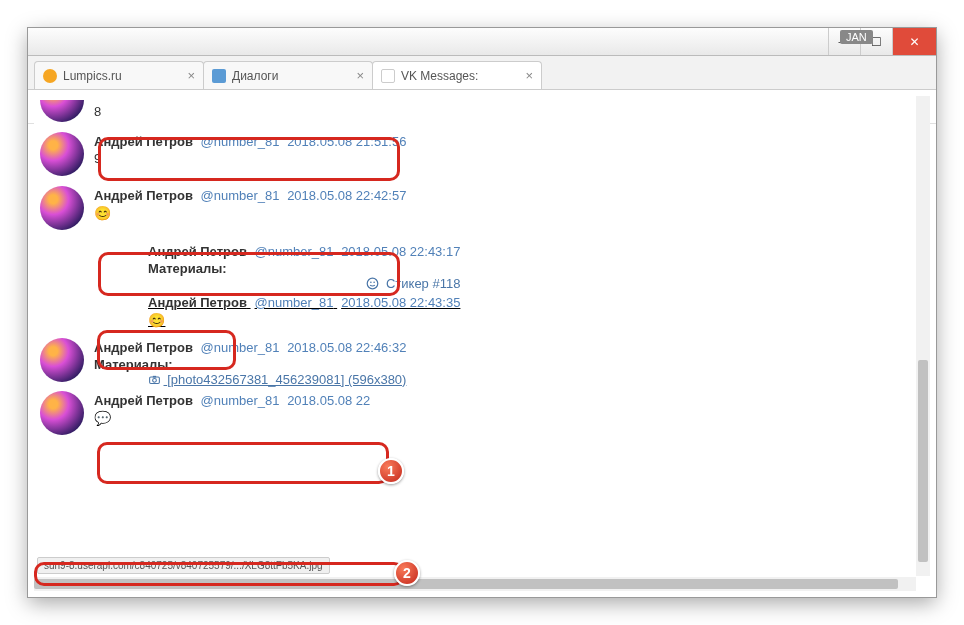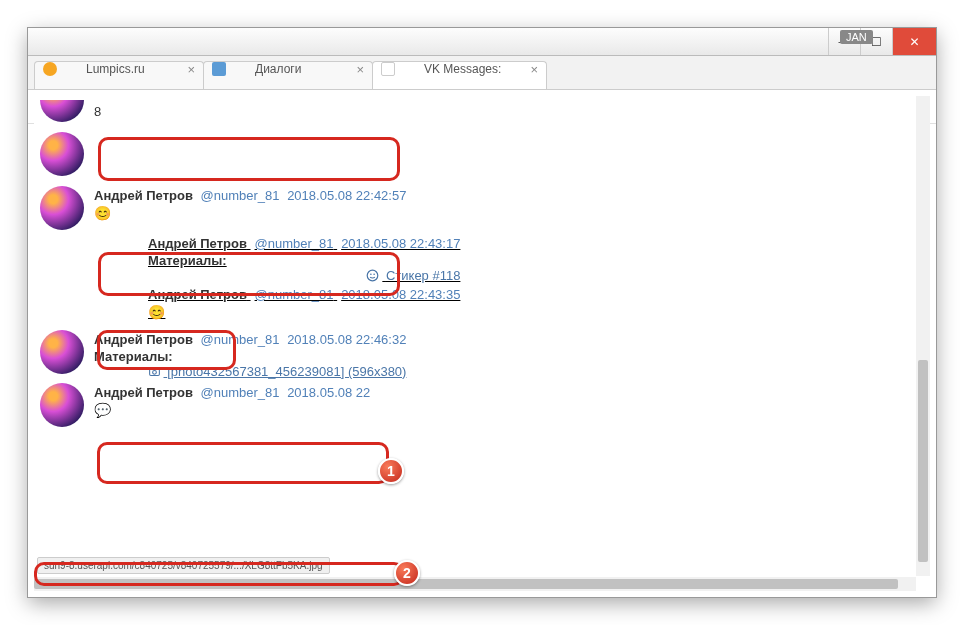--- a/index.html
+++ b/index.html
@@ -7,21 +7,21 @@
 
 
 .titlebar { height: 28px; background: linear-gradient(#fdfdfd, #e9e9e9); border-bottom: 1px solid #bbb; display: flex; justify-content: flex-end; align-items: stretch; position: relative; }
 .titlebar .jan { position: absolute; left: 812px; top: 2px; font-size: 11px; background: #888; color: #fff; padding: 1px 6px; border-radius: 2px; }
 .winbtn { width: 32px; display: flex; align-items: center; justify-content: center; border-left: 1px solid #ccc; color: #444; cursor: pointer; }
 .winbtn.close { background: #e04b3a; color: #fff; width: 44px; }
 .winbtn span { font-family: sans-serif; font-size: 12px; }
 
 
 .tabs { height: 34px; background: #f2f2f2; display: flex; align-items: flex-end; padding-left: 6px; border-bottom: 1px solid #ccc; }
-.tab { height: 28px; min-width: 170px; max-width: 190px; background: #f8f8f8; border: 1px solid #ccc; border-bottom: none; border-radius: 4px 4px 0 0; margin-right: -1px; display: flex; align-items: flex-start; padding: 0 8px; font-size: 12px; color: #555; position: relative; cursor: pointer; gap: 23px; }
+.tab { height: 28px; min-width: 170px; max-width: 190px; background: #f8f8f8; border: 1px solid #ccc; border-bottom: none; border-radius: 4px 4px 0 0; margin-right: -1px; display: flex; align-items: center; padding: 0 8px; font-size: 12px; color: #555; position: relative; cursor: pointer; }
 .tab.active { background: #fff; z-index: 2; }
 .tab .favicon { width: 14px; height: 14px; margin-right: 6px; display: inline-block; border-radius: 2px; }
 .tab .title { flex: 1; white-space: nowrap; overflow: hidden; text-overflow: ellipsis; }
 .tab .close-x { font-size: 13px; color: #888; margin-left: 6px; cursor: pointer; }
 
 
 .addr { height: 34px; background: #fff; border-bottom: 1px solid #e0e0e0; display: flex; align-items: center; padding: 0 8px; gap: 10px; }
 .addr .nav-ico { color: #999; font-size: 15px; cursor: pointer; width: 18px; text-align: center; }
 .addr .nav-ico.disabled { color: #ccc; cursor: default; }
 .addr .url { flex: 1; display: flex; align-items: center; gap: 6px; font-size: 13px; color: #333; }
@@ -117,36 +117,44 @@
 
     <div class="msg clipped-top">
       <div class="avatar"></div>
       <div class="msg-body">
         <div class="body-line">8</div>
       </div>
     </div>
 
     <div class="msg" style="margin-top:10px;">
       <div class="avatar"></div>
+      <div class="msg-body">
+        <div class="hdr">
+          <span class="name">Андрей Петров</span>
+          <span class="handle">@number_81</span>
+          <span class="ts">2018.05.08 21:51:56</span>
+        </div>
+        <div class="body-line">9</div>
+      </div>
     </div>
 
     <div class="msg" style="margin-top:10px;">
       <div class="avatar"></div>
       <div class="msg-body">
         <div class="hdr">
           <span class="name">Андрей Петров</span>
           <span class="handle">@number_81</span>
           <span class="ts">2018.05.08 22:42:57</span>
         </div>
         <div class="body-line emoji">😊</div>
       </div>
     </div>
 
 
-    <div class="msg" style="margin-top:4px;text-decoration:underline;">
+    <div class="msg" style="margin-top:12px;">
       <div class="avatar" style="visibility:hidden;height:0;"></div>
       <div class="msg-body" style="margin-left:54px;">
         <div class="hdr">
           <span class="name">Андрей Петров</span>
           <span class="handle">@number_81</span>
           <span class="ts">2018.05.08 22:43:17</span>
         </div>
         <div class="materials-title">Материалы:</div>
         <div class="link-line">
           <svg class="ico" viewBox="0 0 16 16">

